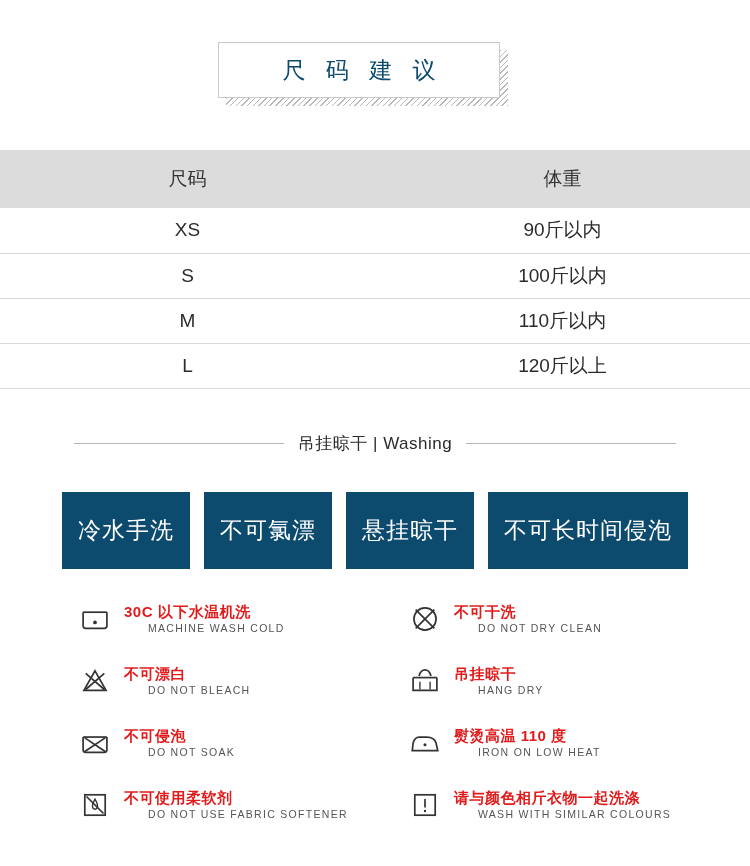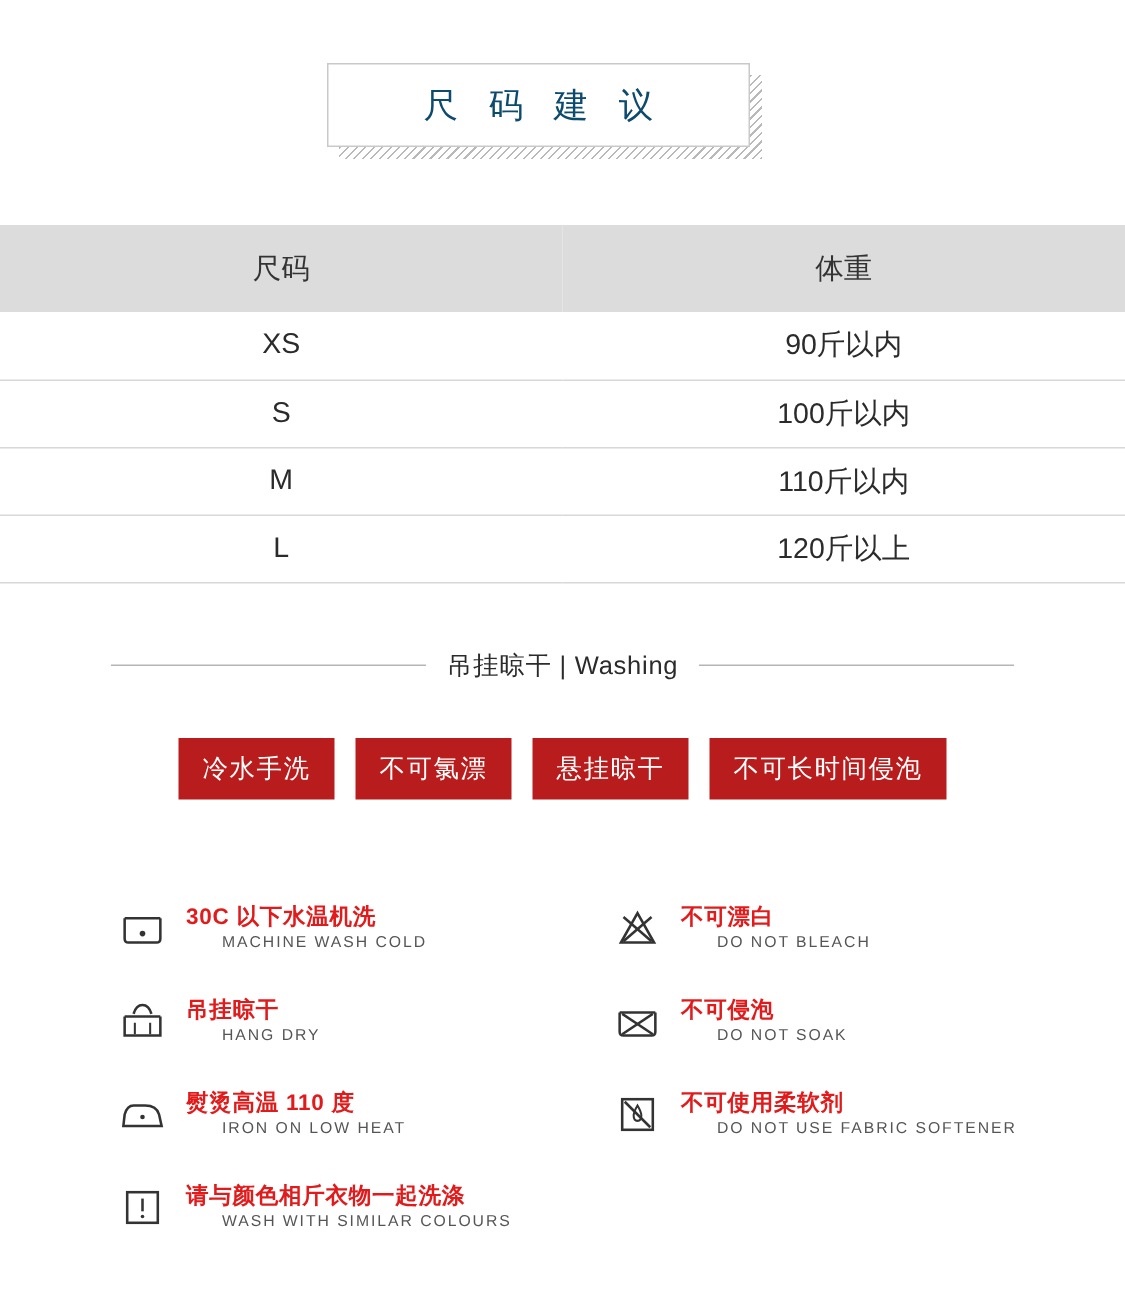--- a/index.html
+++ b/index.html
@@ -100,24 +100,24 @@
   
   .tags {
     position: absolute;
     left: 0; top: 492px;
     width: 750px;
     display: flex;
     justify-content: center;
     gap: 14px;
   }
   .tag {
-    background: #b91c1c;
+    background: #0c4a6e;
     color: #fff;
-    font-size: 17px;
-    padding: 9px 16px;
+    font-size: 23px;
+    padding: 23px 16px;
     letter-spacing: 1px;
     white-space: nowrap;
   }
 
   
   .care-grid {
     position: absolute;
     left: 78px; top: 588px;
     width: 620px;
     display: grid;
@@ -212,20 +212,31 @@
         <path d="M6 12 L6 28 Q6 31 9 31 L31 31 Q34 31 34 28 L34 12" fill="none" stroke="#333" stroke-width="2"></path>
         <path d="M6 12 L34 12" fill="none" stroke="#333" stroke-width="2"></path>
         <circle cx="20" cy="24" r="2.2" fill="#333"></circle>
       </svg>
       <div class="care-text">
         <div class="care-cn">30C 以下水温机洗</div>
         <div class="care-en">MACHINE WASH COLD</div>
       </div>
     </div>
 
+    <div class="care-item">
+      <svg class="care-icon" viewBox="0 0 40 40">
+        <circle cx="20" cy="20" r="13" fill="none" stroke="#333" stroke-width="2"></circle>
+        <line x1="9" y1="9" x2="31" y2="31" stroke="#333" stroke-width="2"></line>
+        <line x1="31" y1="9" x2="9" y2="31" stroke="#333" stroke-width="2"></line>
+      </svg>
+      <div class="care-text">
+        <div class="care-cn">不可干洗</div>
+        <div class="care-en">DO NOT DRY CLEAN</div>
+      </div>
+    </div>
 
     <div class="care-item">
       <svg class="care-icon" viewBox="0 0 40 40">
         <path d="M20 8 L33 31 L7 31 Z" fill="none" stroke="#333" stroke-width="2"></path>
         <line x1="9" y1="11" x2="31" y2="30" stroke="#333" stroke-width="2"></line>
         <line x1="31" y1="11" x2="9" y2="30" stroke="#333" stroke-width="2"></line>
       </svg>
       <div class="care-text">
         <div class="care-cn">不可漂白</div>
         <div class="care-en">DO NOT BLEACH</div>

